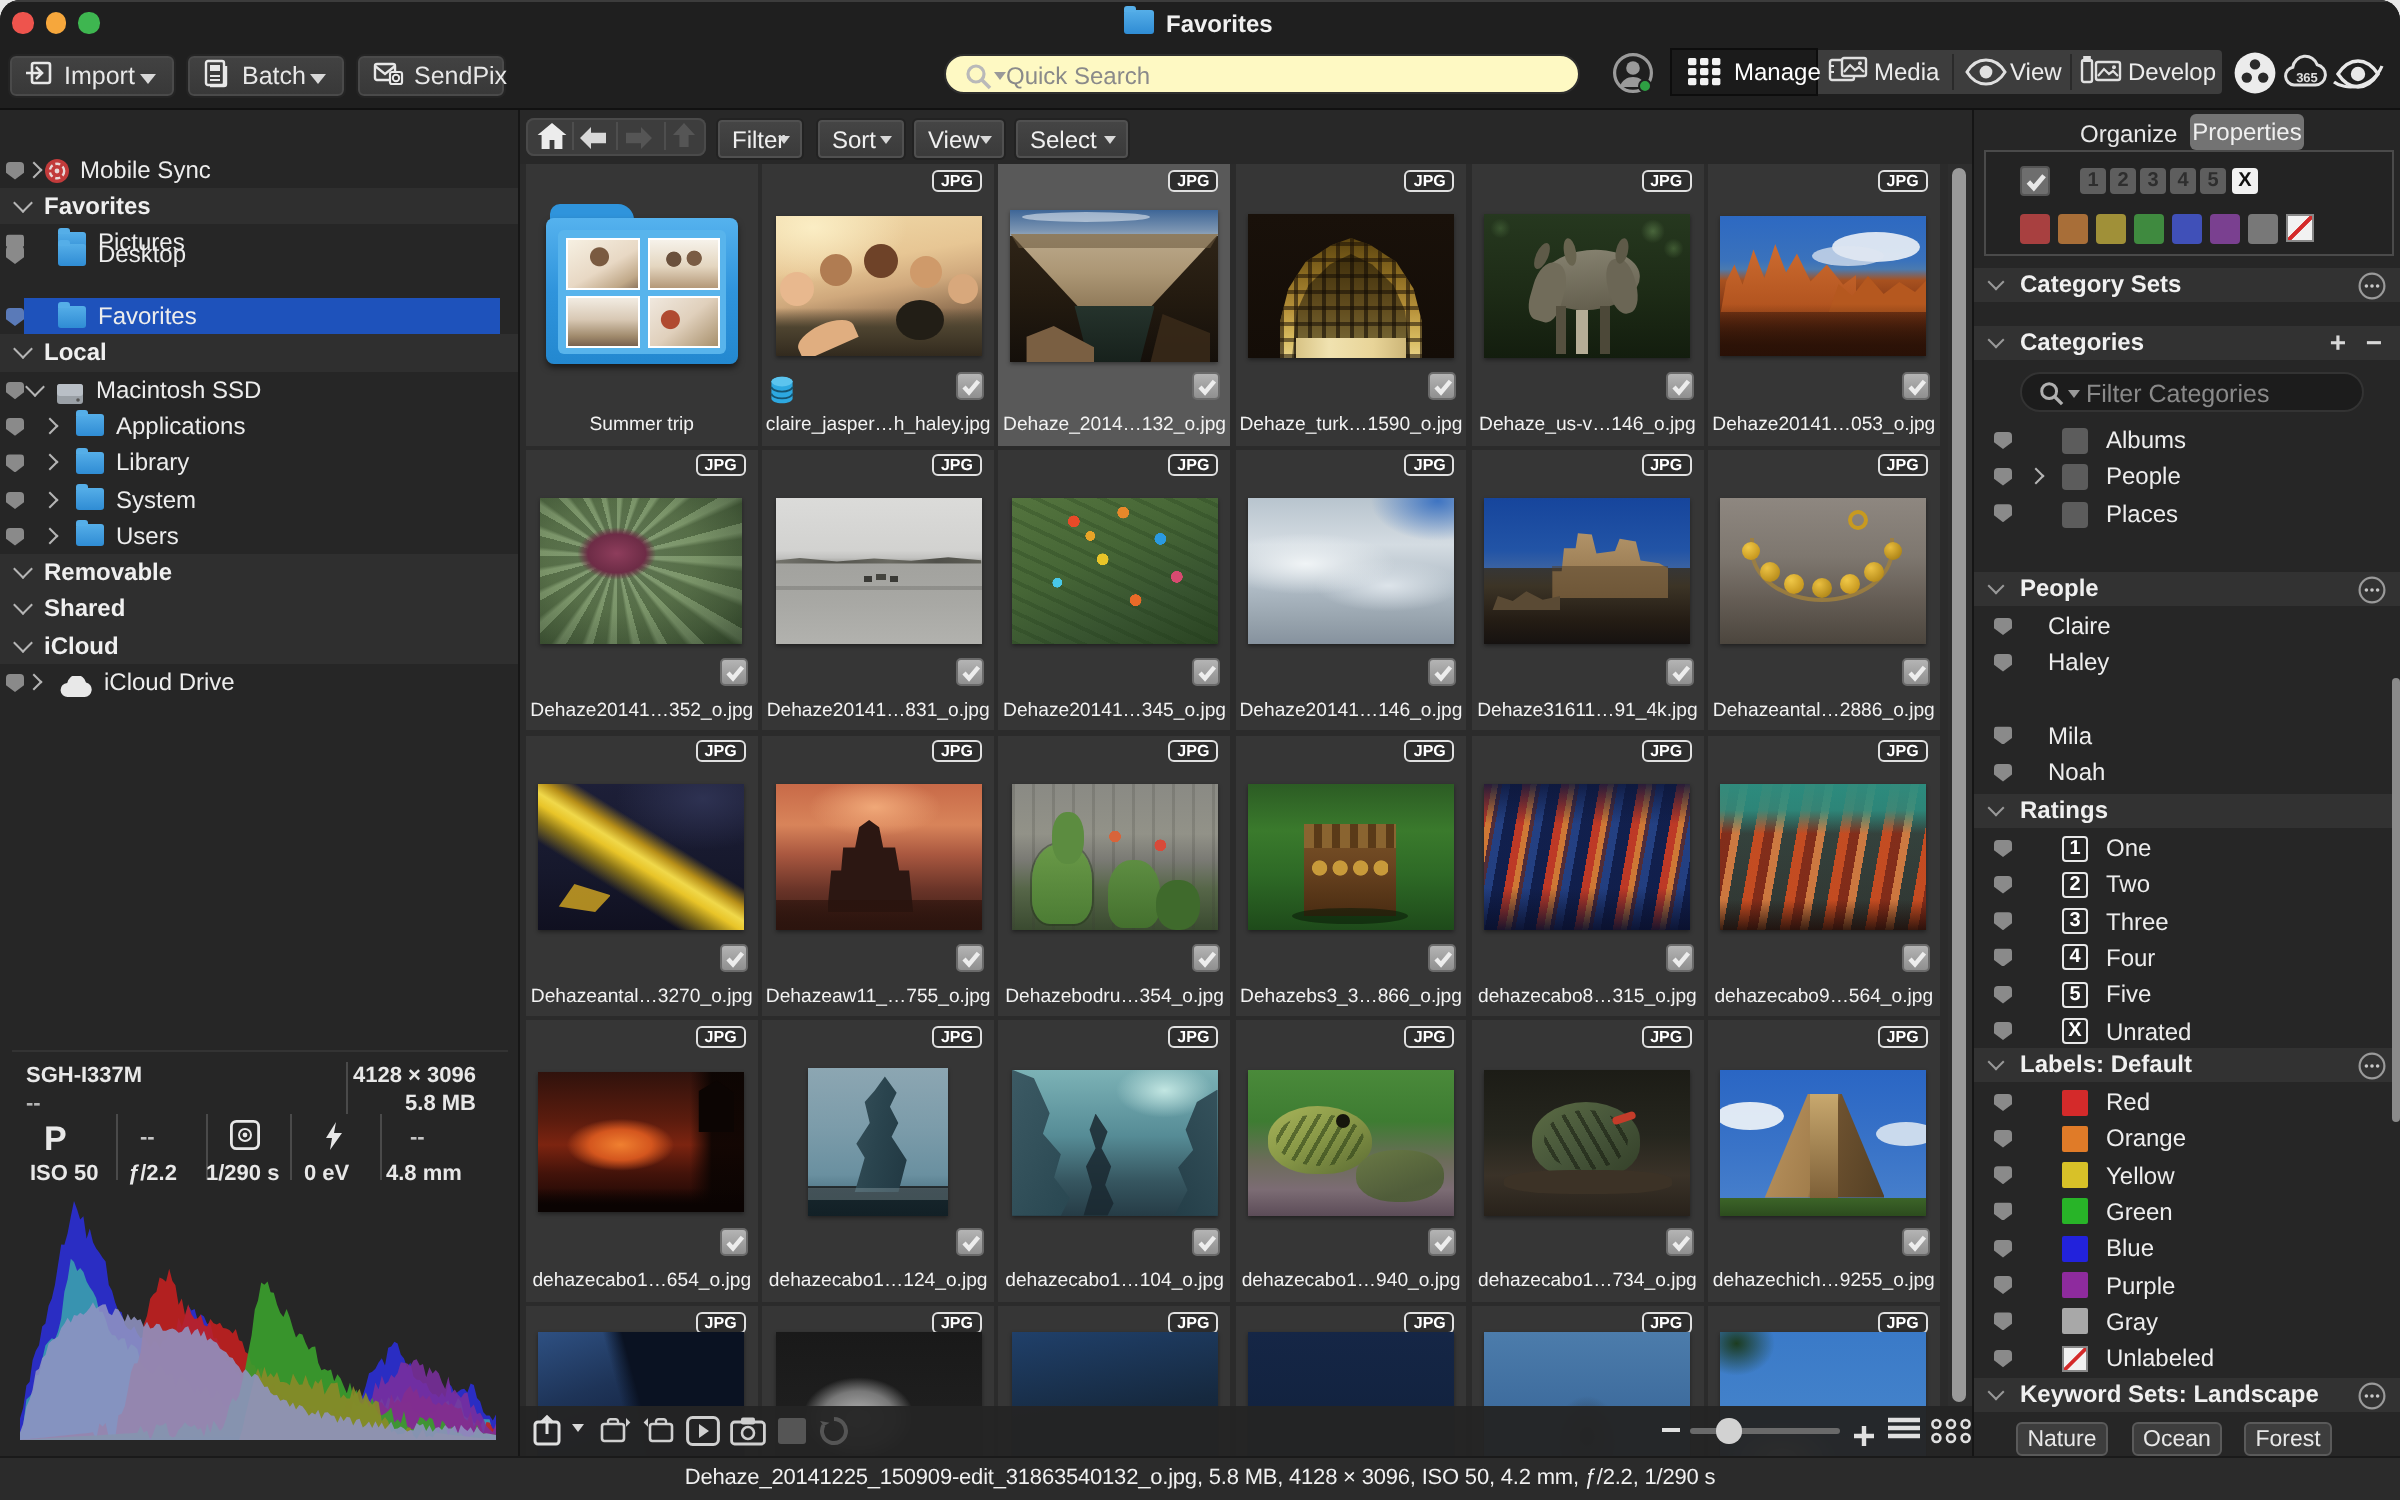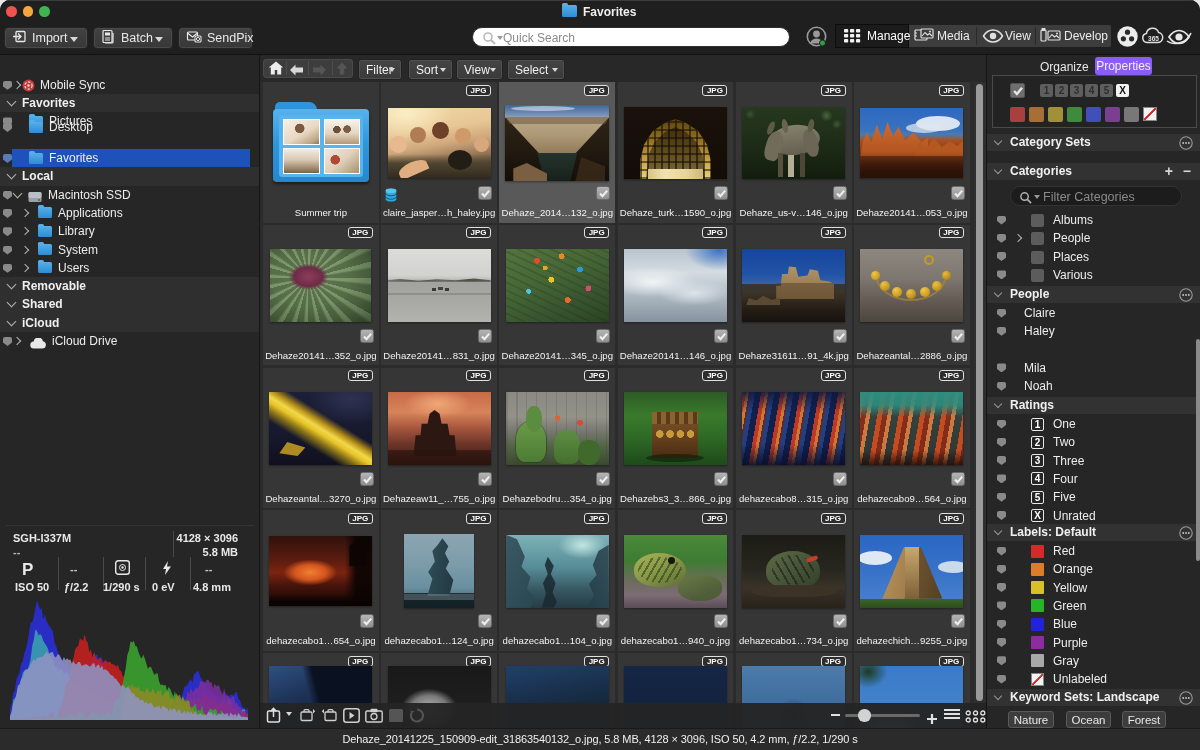--- a/index.html
+++ b/index.html
@@ -83,21 +83,21 @@
       </div>
       <div class="tbtn" style="left:178px;width:75px">
         <span style="margin-left:7px"><svg width="16" height="15" viewBox="0 0 16 15">
             <rect x="1.5" y="3" width="10" height="8" rx="1" fill="none" stroke="#e8e8e8" stroke-width="1.2"></rect>
             <path d="M1.5 4l5 4 5-4" stroke="#e8e8e8" stroke-width="1.2" fill="none"></path>
             <rect x="9" y="7" width="6" height="6" rx="1" fill="#2f2f2f" stroke="#e8e8e8" stroke-width="1.1"></rect>
             <circle cx="12" cy="10" r="1.6" fill="none" stroke="#e8e8e8" stroke-width="1"></circle>
           </svg></span>
         <span style="margin-left:5px">SendPix</span>
       </div>
-      <div class="abs" style="left:472px;top:4px;width:318px;height:20px;border-radius:10px;background:#ffffff;border:1px solid #2e2e2e">
+      <div class="abs" style="left:472px;top:4px;width:318px;height:20px;border-radius:10px;background:#fef9c3;border:1px solid #2e2e2e">
         <span style="position:absolute;left:9px;top:2.5px"><svg width="14" height="14" viewBox="0 0 14 14">
             <circle cx="6" cy="6" r="4" fill="none" stroke="#b9b9b9" stroke-width="1.6"></circle>
             <path d="M9 9l4 4" stroke="#b9b9b9" stroke-width="1.8"></path>
           </svg></span>
         <span class="caret" style="position:absolute;left:24px;top:8px;border-left-width:3px;border-right-width:3px;border-top-width:4px;border-top-color:#999"></span>
         <span style="position:absolute;left:30px;top:3px;color:#8a8a8a;font-size:12px">Quick Search</span>
       </div>
       <div class="abs" style="left:806px;top:3px"><svg width="21" height="21" viewBox="0 0 21 21">
           <circle cx="10.5" cy="10.5" r="9.2" fill="none" stroke="#9a9a9a" stroke-width="1.6"></circle>
           <circle cx="10.5" cy="8" r="3.4" fill="#9a9a9a"></circle>
@@ -743,21 +743,21 @@
             <circle cx="10.5" cy="3" r="2" fill="none" stroke="#e0e0e0" stroke-width="1.3"></circle>
             <circle cx="17.8" cy="3" r="2" fill="none" stroke="#e0e0e0" stroke-width="1.3"></circle>
             <circle cx="3.2" cy="10" r="2" fill="none" stroke="#e0e0e0" stroke-width="1.3"></circle>
             <circle cx="10.5" cy="10" r="2" fill="none" stroke="#e0e0e0" stroke-width="1.3"></circle>
             <circle cx="17.8" cy="10" r="2" fill="none" stroke="#e0e0e0" stroke-width="1.3"></circle>
           </svg></div>
       </div>
     </div>
     <div class="abs" id="rpanel">
       <div class="abs" style="left:53px;top:4.5px;color:#e8e8e8;font-size:12px">Organize</div>
-      <div class="abs" style="left:108px;top:2px;width:57px;height:18px;background:#8b5cf6;border-radius:3px;color:#f0f0f0;font-size:12px;text-align:center;line-height:18px">Properties</div>
+      <div class="abs" style="left:108px;top:2px;width:57px;height:18px;background:#737373;border-radius:3px;color:#f0f0f0;font-size:12px;text-align:center;line-height:18px">Properties</div>
       <div class="abs" style="left:5px;top:20px;width:205px;height:53px;border:1px solid #4a4a4a;background:#232323"></div>
       <div class="abs" style="left:23px;top:28px;width:15px;height:15px;background:#6e6e6e;border-radius:2px;border:1px solid #555">
         <svg style="position:absolute;left:1px;top:1px" width="12" height="12" viewBox="0 0 11 11">
           <path d="M2 5.5l2.5 2.7L9.2 2.6" stroke="#e8e8e8" stroke-width="2.2" fill="none"></path>
         </svg>
       </div>
       <div class="abs" style="left:53px;top:29px;width:13px;height:13px;background:#5e5e5e;border-radius:2px;color:#2e2e2e;font-size:10px;font-weight:bold;text-align:center;line-height:13px">1</div>
       <div class="abs" style="left:68px;top:29px;width:13px;height:13px;background:#5e5e5e;border-radius:2px;color:#2e2e2e;font-size:10px;font-weight:bold;text-align:center;line-height:13px">2</div>
       <div class="abs" style="left:83px;top:29px;width:13px;height:13px;background:#5e5e5e;border-radius:2px;color:#2e2e2e;font-size:10px;font-weight:bold;text-align:center;line-height:13px">3</div>
       <div class="abs" style="left:98px;top:29px;width:13px;height:13px;background:#5e5e5e;border-radius:2px;color:#2e2e2e;font-size:10px;font-weight:bold;text-align:center;line-height:13px">4</div>
@@ -804,25 +804,20 @@
         <span class="shield" style="left:10px;top:4.5px"></span>
         <span class="chev r" style="left:28px;top:6px"></span>
         <span class="abs" style="left:44px;top:3px;width:13px;height:13px;background:#5c5c5c;border-radius:2px"></span>
         <span style="position:absolute;left:66px">People</span>
       </div>
       <div class="ritem" style="left:0;top:192.6px;width:214px">
         <span class="shield" style="left:10px;top:4.5px"></span>
         <span class="abs" style="left:44px;top:3px;width:13px;height:13px;background:#5c5c5c;border-radius:2px"></span>
         <span style="position:absolute;left:66px">Places</span>
       </div>
-      <div class="ritem" style="left:0;top:210.9px;width:214px">
-        <span class="shield" style="left:10px;top:4.5px"></span>
-        <span class="abs" style="left:44px;top:3px;width:13px;height:13px;background:#5c5c5c;border-radius:2px"></span>
-        <span style="position:absolute;left:66px">Various</span>
-      </div>
       <div class="rhead" style="top:231.0px">
         <span class="chev d" style="left:8px;top:3.5px;width:6px;height:6px;border-color:#999"></span>
         <span style="position:absolute;left:23px">People</span>
         <span style="position:absolute;right:8px;top:1.5px"><svg width="14" height="14" viewBox="0 0 14 14">
             <circle cx="7" cy="7" r="6.2" fill="none" stroke="#9a9a9a" stroke-width="1.1"></circle>
             <circle cx="4.2" cy="7" r="0.9" fill="#c8c8c8"></circle>
             <circle cx="7" cy="7" r="0.9" fill="#c8c8c8"></circle>
             <circle cx="9.8" cy="7" r="0.9" fill="#c8c8c8"></circle>
           </svg></span>
       </div>

